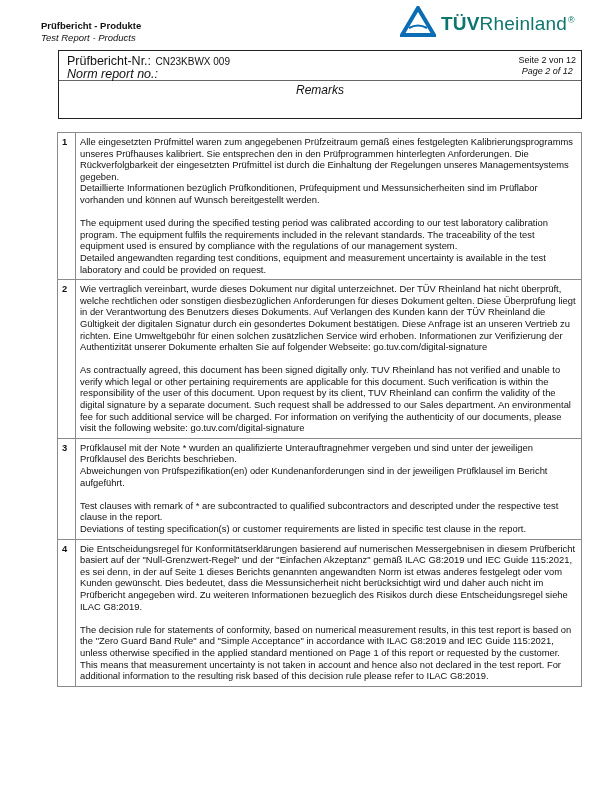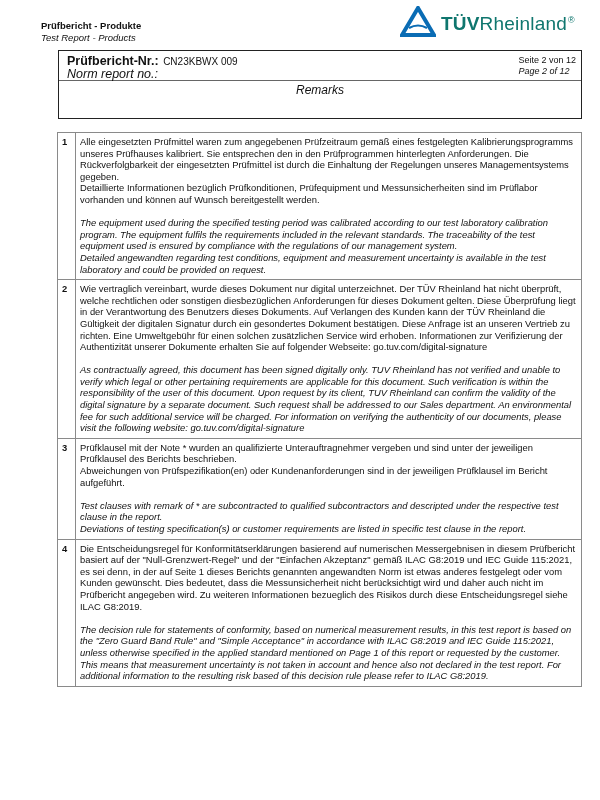--- a/index.html
+++ b/index.html
@@ -11,36 +11,36 @@
   .logo { position: absolute; left: 400px; top: 7px; height: 34px; display: flex; align-items: center; }
   .logo svg { width: 36px; height: 32px; }
   .logo .brand { font-size: 19px; margin-left: 5px; color: #0f766e; letter-spacing: 0.2px; }
   .logo .brand b { font-weight: bold; }
   .logo .reg { font-size: 9px; vertical-align: super; margin-left: 1px; }
 
   .titlebox { position: absolute; left: 58px; top: 50px; width: 524px; height: 69px;
               border: 1.5px solid #222; box-sizing: border-box; }
   .titlebox .row1 { height: 29px; border-bottom: 1px solid #666; position: relative; }
   .titlebox .rn { position: absolute; left: 8px; top: 3px; line-height: 12px; }
-  .titlebox .rn .lbl { font-size: 12.5px; font-weight: bold; }
+  .titlebox .rn .lbl { font-size: 12.5px; font-weight: normal; }
   .titlebox .rn .val { font-size: 10px; }
   .titlebox .rn .en { font-size: 12.5px; font-style: italic; display: block; }
-  .titlebox .pg { position: absolute; right: 5px; top: 4px; text-align: left; line-height: 11px; font-size: 9px; }
+  .titlebox .pg { position: absolute; right: 5px; top: 4px; text-align: center; line-height: 11px; font-size: 9px; }
   .titlebox .pg .en { font-style: italic; display: block; }
   .titlebox .row2 { text-align: center; padding-top: 3px; line-height: 13px; }
   .titlebox .row2 .de { font-size: 12px; font-weight: bold; display: block; }
   .titlebox .row2 .en { font-size: 12px; font-style: italic; display: block; }
 
   table.remarks { position: absolute; left: 57px; top: 132px; width: 525px; border-collapse: collapse;
                   font-size: 9.4px; line-height: 11.6px; }
   table.remarks td { border: 1px solid #8a8a8a; vertical-align: top; padding: 3px 4px 4px 4px; }
   table.remarks td.num { width: 9px; font-weight: bold; padding-left: 4px; padding-right: 4px; }
   table.remarks td.txt { padding-left: 4px; padding-right: 2px; }
   .de-p { display: block; }
-  .en-p { display: block; font-style: italic; margin-top: 11.6px; }
+  .en-p { display: block; margin-top: 11.6px; }
   .line { display: block; }
 </style>
 </head>
 <body>
 
 <div class="hdr-left">
   <div class="de">Prüfbericht - Produkte</div>
   <div class="en">Test Report - Products</div>
 </div>
 

